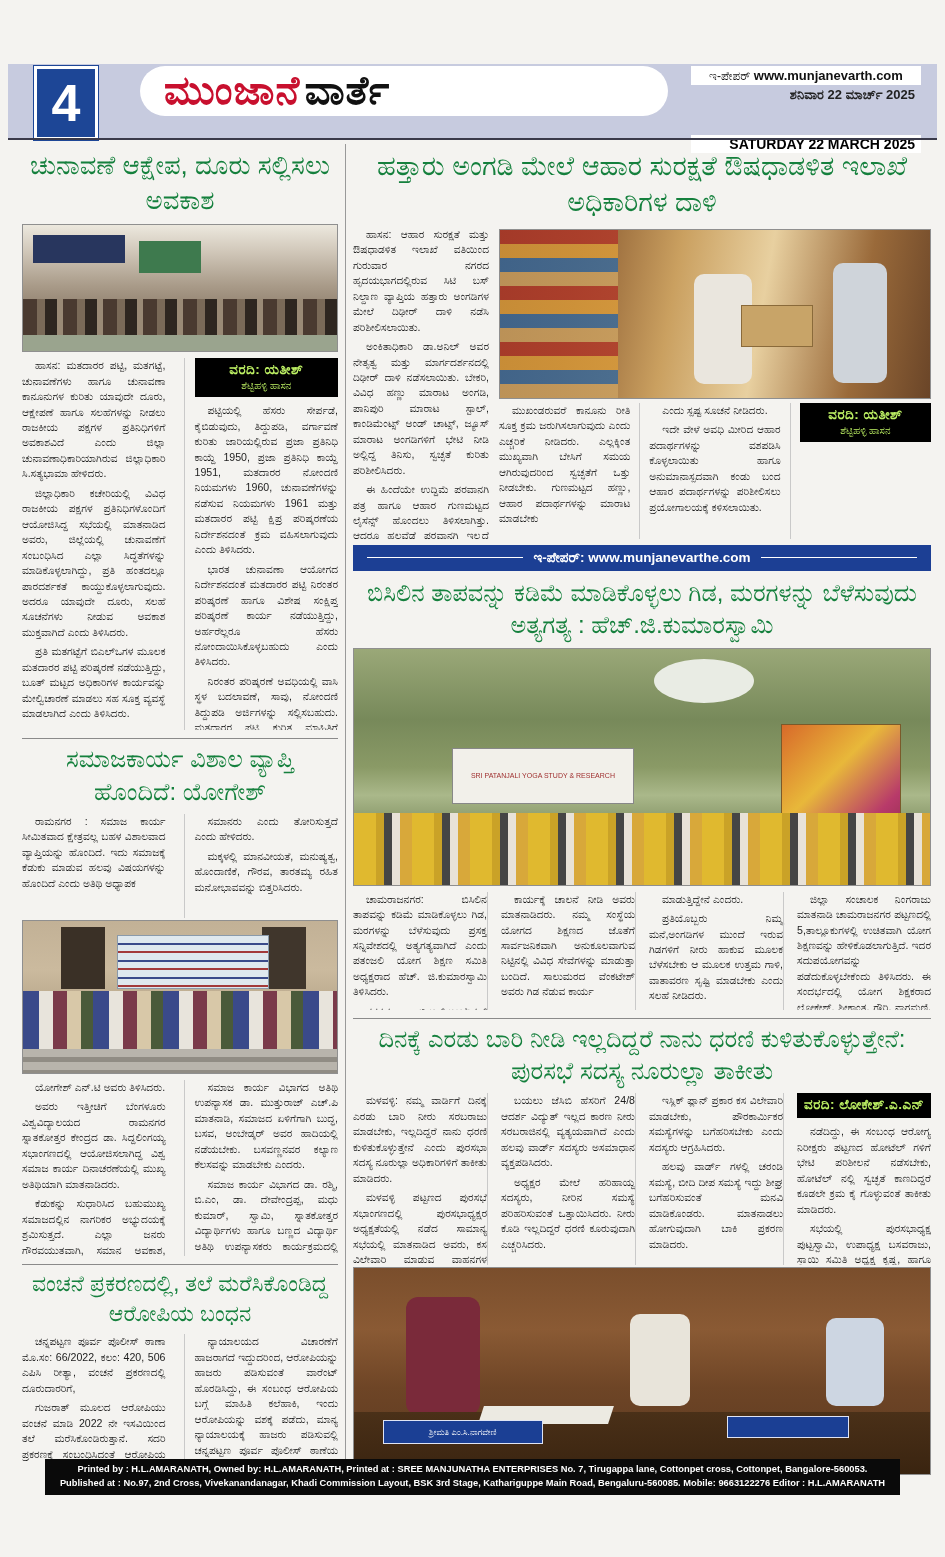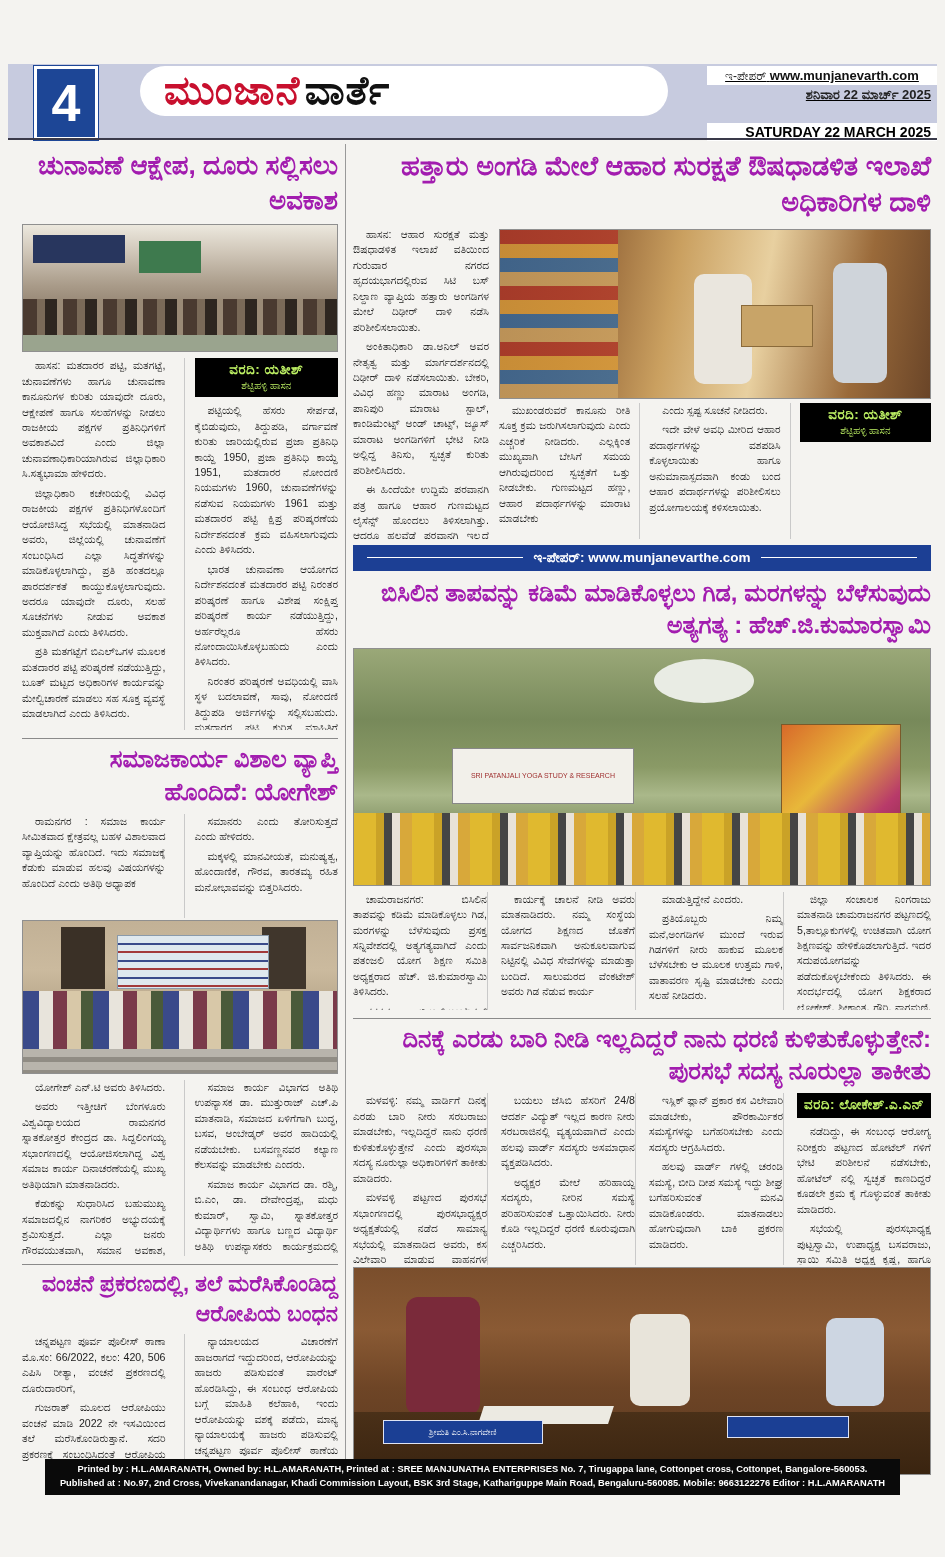--- a/index.html
+++ b/index.html
@@ -8,33 +8,33 @@
   
   .hdr-band{position:absolute;top:64px;left:8px;right:8px;height:74px;background:#c7cbdf;}
   .top-rule{position:absolute;top:138px;left:8px;right:8px;height:2px;background:#3a3a4a;}
   .pageno{position:absolute;top:66px;left:34px;width:58px;height:68px;background:#1d4696;border:3px solid #fff;
           box-shadow:0 0 0 1px #1d4696;color:#fff;font-size:52px;font-weight:bold;display:flex;align-items:center;justify-content:center;}
   .mast-center{position:absolute;top:66px;left:140px;width:540px;}
   .mast-pill{background:#fff;border-radius:30px;padding:2px 24px;display:inline-block;min-width:480px;}
   .mast-red{color:#c8102e;font-size:40px;font-weight:bold;letter-spacing:1px;}
   .mast-black{color:#111;font-size:40px;font-weight:bold;letter-spacing:1px;}
   .mast-sub{font-size:13px;font-weight:bold;color:#222;margin-top:1px;}
-  .hdr-right{position:absolute;top:66px;right:8px;width:230px;text-align:right;text-decoration:underline;}
+  .hdr-right{position:absolute;top:66px;right:24px;width:230px;text-align:right;}
   .epaper{background:#fff;padding:2px 6px;font-size:12px;color:#111;text-align:center;}
   .epaper b{font-size:13px;}
   .date-kn{font-size:13px;font-weight:bold;color:#222;padding:2px 6px 16px;}
-  .date-en{background:#fff;margin-top:4px;padding:1px 6px;font-size:14px;font-weight:bold;color:#000;}
+  .date-en{background:#fff;margin-top:16px;padding:1px 6px;font-size:14px;font-weight:bold;color:#000;}
 
   
   .content{position:absolute;top:144px;left:22px;right:14px;bottom:96px;display:flex;}
   .col-left{width:316px;flex:none;}
   .vdiv{width:1px;background:#999;margin:0 7px;flex:none;}
   .col-right{flex:1;min-width:0;}
 
-  h2.head{margin:4px 0 6px;color:#a21caf;text-align:right;font-weight:bold;line-height:1.35;}
+  h2.head{margin:4px 0 6px;color:#15803d;text-align:center;font-weight:normal;line-height:1.35;}
   .hl-1{font-size:26px;}
   .hl-a{font-size:27px;line-height:1.3;margin-top:0;}
   .hl-b{font-size:24px;}
   .hl-c{font-size:24px;}
   .hl-2{font-size:24px;}
   .hl-3{font-size:22px;}
 
   .body2{display:flex;gap:18px;}
   .body2 .bc{flex:1;min-width:0;}
   .body2 .bc + .bc{border-left:1px solid #c9c9c9;padding-left:10px;}

